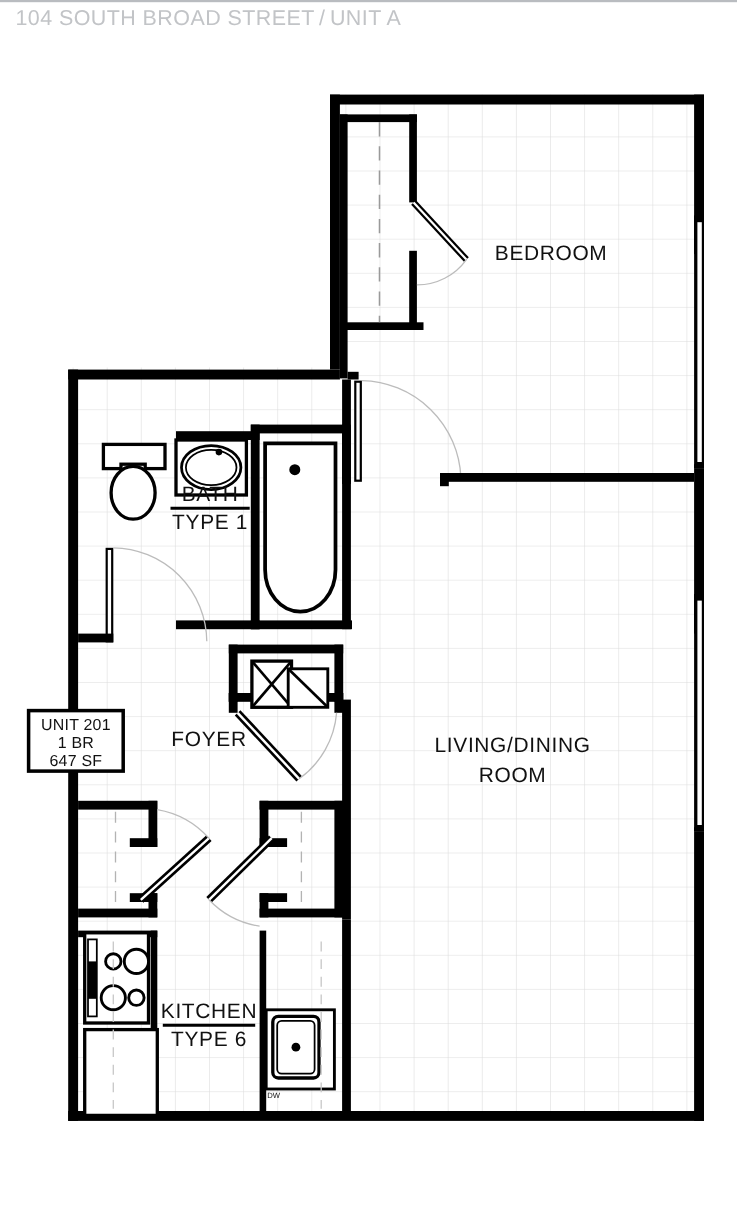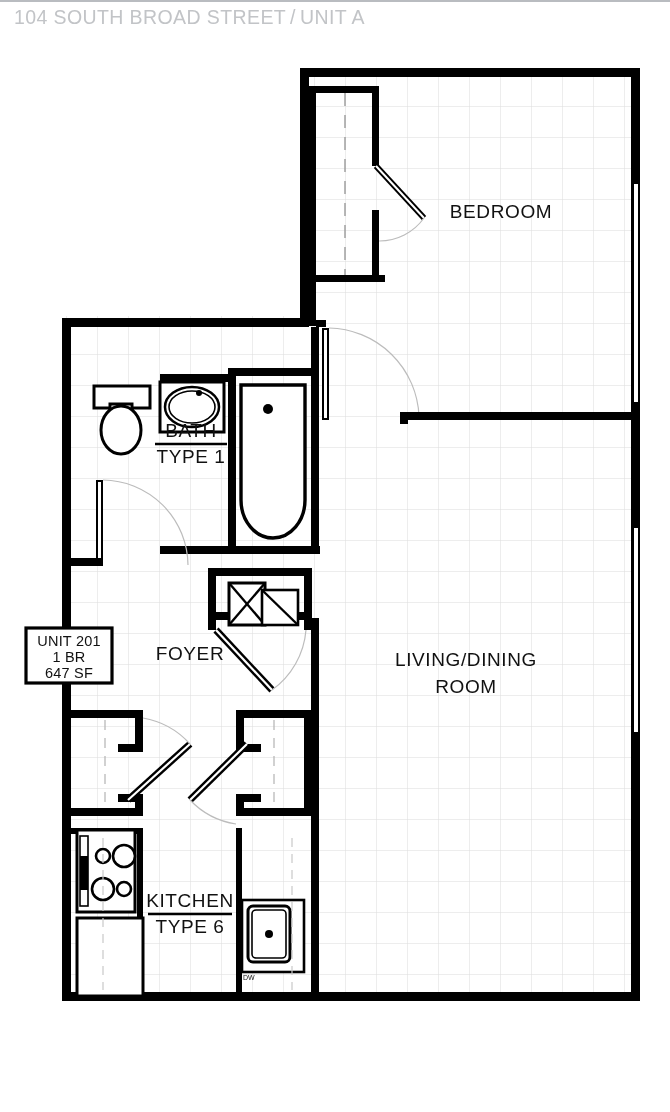--- a/index.html
+++ b/index.html
@@ -40,21 +40,21 @@
     white-space: nowrap;
     font-weight: 400;
   }
   .header .sep {
     padding: 0 4px;
     color: #c2c4c7;
   }
   #plan-wrap {
     position: absolute;
     left: 0;
-    top: 38px;
+    top: 56px;
     width: 670px;
     height: 1010px;
   }
   svg { display: block; }
   text {
     font-family: "Liberation Sans", sans-serif;
     fill: #111111;
   }
   .room-label {
     font-size: 19px;

